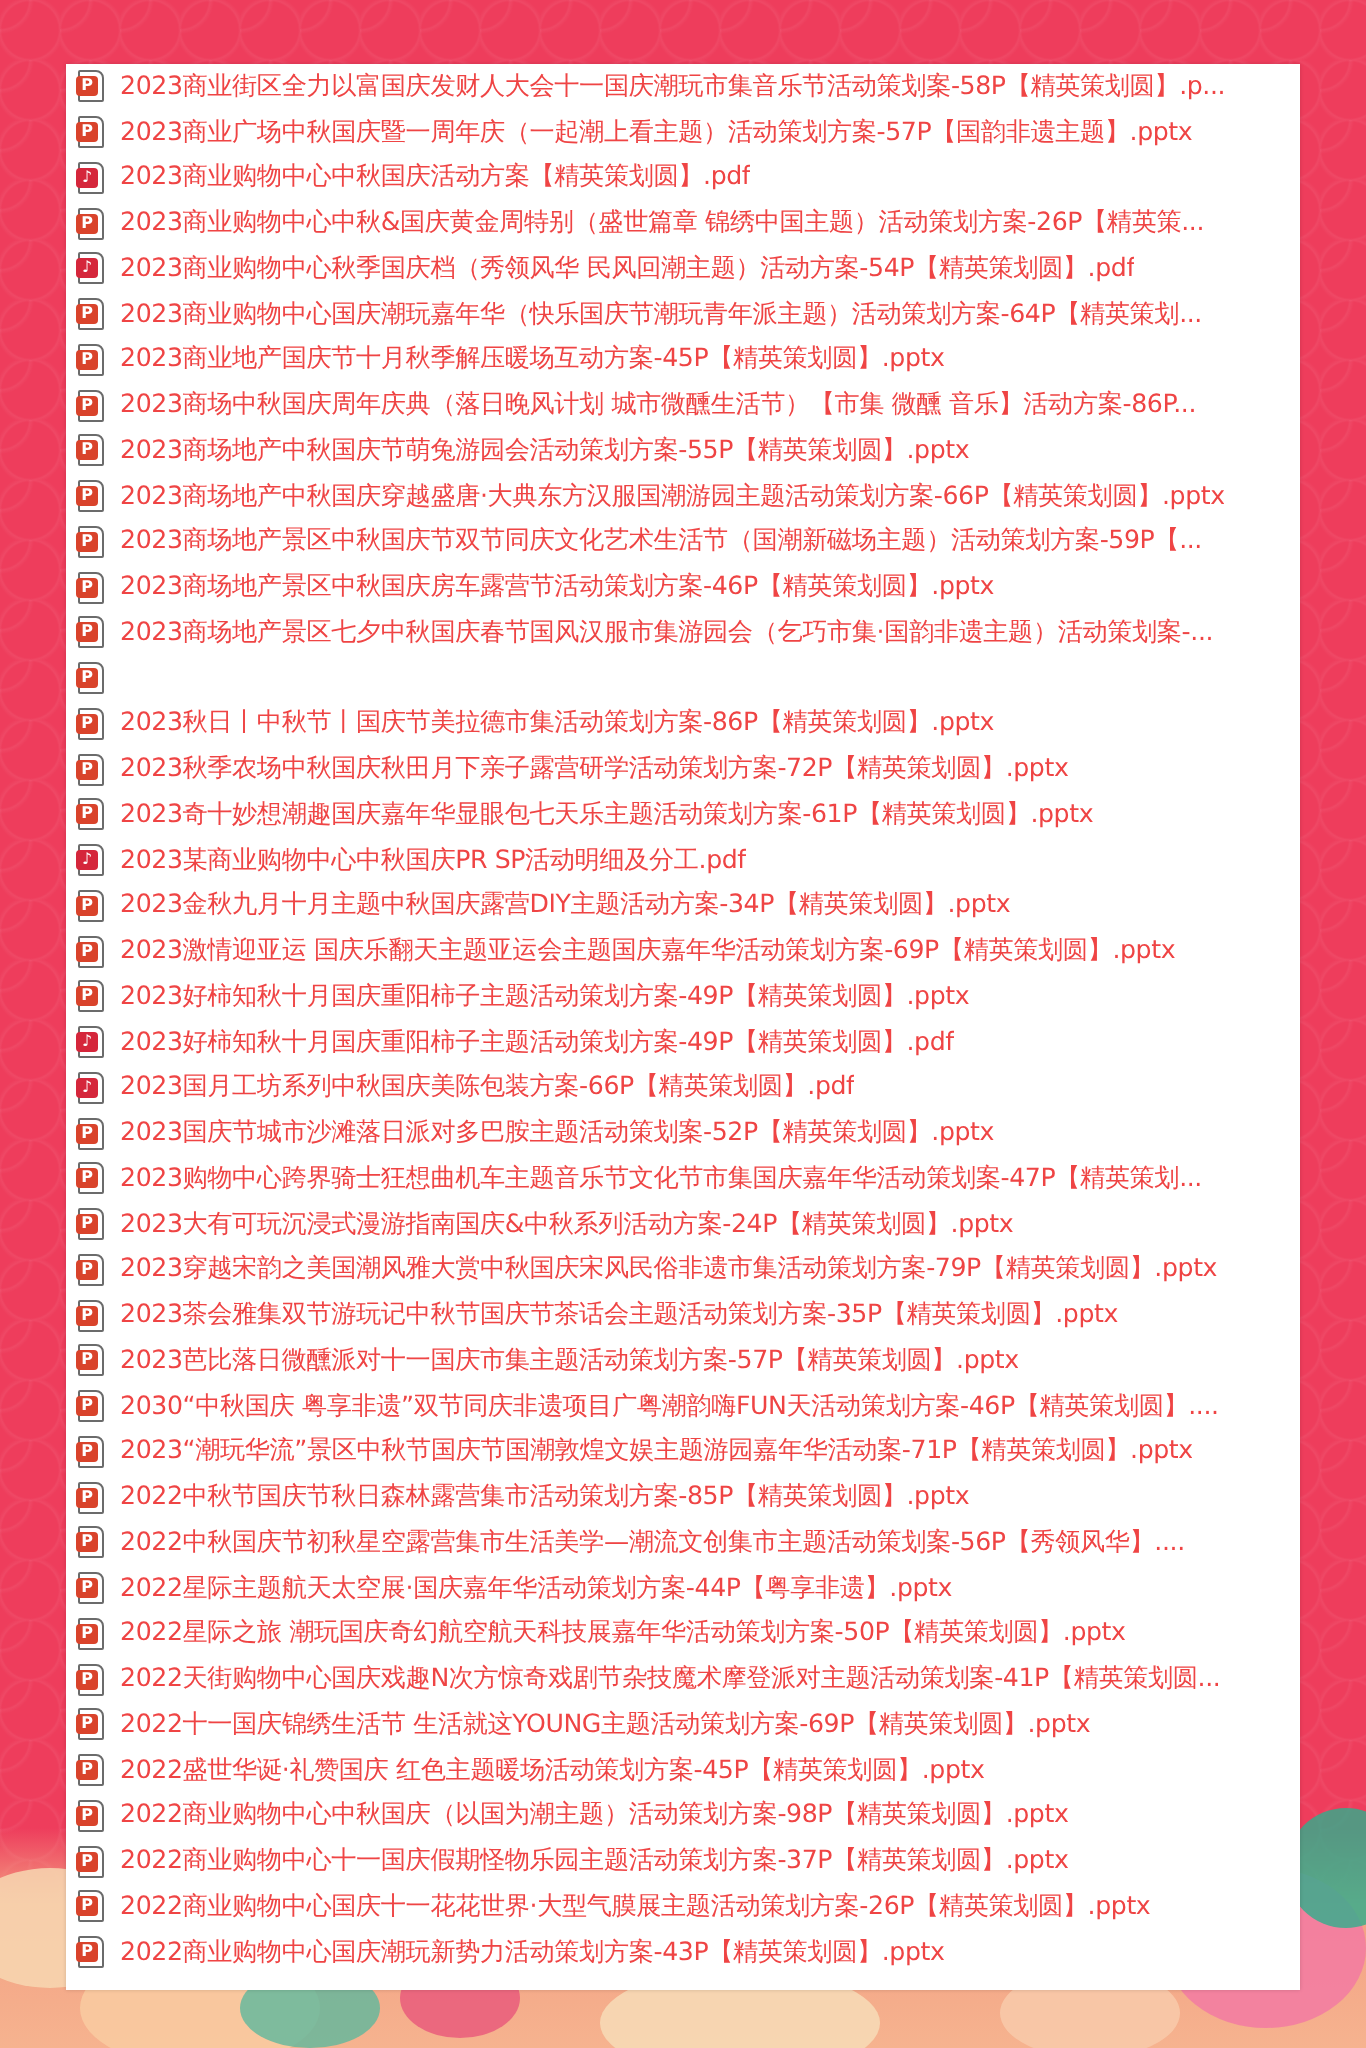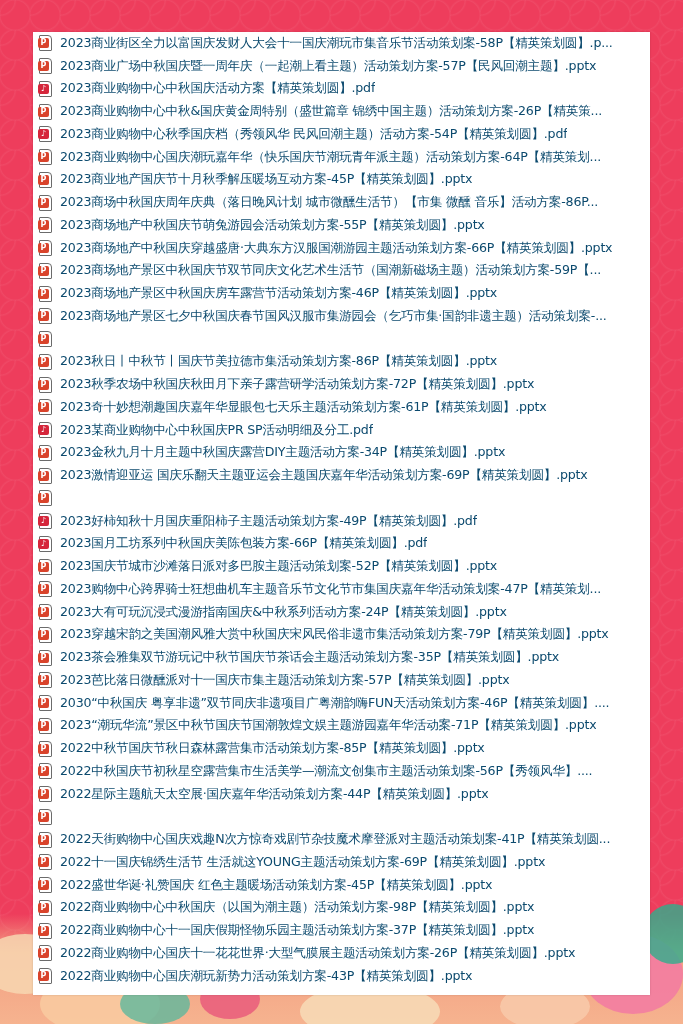--- a/index.html
+++ b/index.html
@@ -46,21 +46,21 @@
   }
   .file-icon .badge {
     position:absolute; left:-2px; top:2px; width:11px; height:10px;
     border-radius:2px; color:#fff; font-size:8px; line-height:10px;
     text-align:center; font-weight:bold;
     font-family:"DejaVu Sans",sans-serif;
   }
   .file-icon.pptx .badge { background:#d9432b; }
   .file-icon.pdf .badge { background:#d5263b; }
   .file-name {
-    font-size:12.6px; color:#0c4a6e; letter-spacing:-0.2px;
+    font-size:12.6px; color:#ef4444; letter-spacing:-0.2px;
     overflow:hidden; text-overflow:clip; max-width:592px;
   }
 </style>
 </head>
 <body>
 
 <div class="bg-pattern"></div>
 <div class="bg-bottom">
   <div class="cloud c1"></div>
   <div class="cloud c2"></div>
@@ -77,21 +77,21 @@
       <li class="file-row">
     <span class="file-icon pptx">
           <span class="badge">P</span>
         </span>
     <span class="file-name">2023商业街区全力以富国庆发财人大会十一国庆潮玩市集音乐节活动策划案-58P【精英策划圆】.p...</span>
   </li>
       <li class="file-row">
     <span class="file-icon pptx">
           <span class="badge">P</span>
         </span>
-    <span class="file-name">2023商业广场中秋国庆暨一周年庆（一起潮上看主题）活动策划方案-57P【民风回潮主题】.pptx</span>
+    <span class="file-name">2023商业广场中秋国庆暨一周年庆（一起潮上看主题）活动策划方案-57P【国韵非遗主题】.pptx</span>
   </li>
       <li class="file-row">
     <span class="file-icon pdf">
           <span class="badge">♪</span>
         </span>
     <span class="file-name">2023商业购物中心中秋国庆活动方案【精英策划圆】.pdf</span>
   </li>
       <li class="file-row">
     <span class="file-icon pptx">
           <span class="badge">P</span>
@@ -190,20 +190,21 @@
       <li class="file-row">
     <span class="file-icon pptx">
           <span class="badge">P</span>
         </span>
     <span class="file-name">2023激情迎亚运 国庆乐翻天主题亚运会主题国庆嘉年华活动策划方案-69P【精英策划圆】.pptx</span>
   </li>
       <li class="file-row">
     <span class="file-icon pptx">
           <span class="badge">P</span>
         </span>
+    <span class="file-name">2023好柿知秋十月国庆重阳柿子主题活动策划方案-49P【精英策划圆】.pptx</span>
   </li>
       <li class="file-row">
     <span class="file-icon pdf">
           <span class="badge">♪</span>
         </span>
     <span class="file-name">2023好柿知秋十月国庆重阳柿子主题活动策划方案-49P【精英策划圆】.pdf</span>
   </li>
       <li class="file-row">
     <span class="file-icon pdf">
           <span class="badge">♪</span>
@@ -267,26 +268,27 @@
       <li class="file-row">
     <span class="file-icon pptx">
           <span class="badge">P</span>
         </span>
     <span class="file-name">2022中秋国庆节初秋星空露营集市生活美学—潮流文创集市主题活动策划案-56P【秀领风华】....</span>
   </li>
       <li class="file-row">
     <span class="file-icon pptx">
           <span class="badge">P</span>
         </span>
-    <span class="file-name">2022星际主题航天太空展·国庆嘉年华活动策划方案-44P【精英策划圆】.pptx</span>
-  </li>
-      <li class="file-row">
-    <span class="file-icon pptx">
-          <span class="badge">P</span>
-        </span>
+    <span class="file-name">2022星际主题航天太空展·国庆嘉年华活动策划方案-44P【粤享非遗】.pptx</span>
+  </li>
+      <li class="file-row">
+    <span class="file-icon pptx">
+          <span class="badge">P</span>
+        </span>
+    <span class="file-name">2022星际之旅 潮玩国庆奇幻航空航天科技展嘉年华活动策划方案-50P【精英策划圆】.pptx</span>
   </li>
       <li class="file-row">
     <span class="file-icon pptx">
           <span class="badge">P</span>
         </span>
     <span class="file-name">2022天街购物中心国庆戏趣N次方惊奇戏剧节杂技魔术摩登派对主题活动策划案-41P【精英策划圆...</span>
   </li>
       <li class="file-row">
     <span class="file-icon pptx">
           <span class="badge">P</span>

